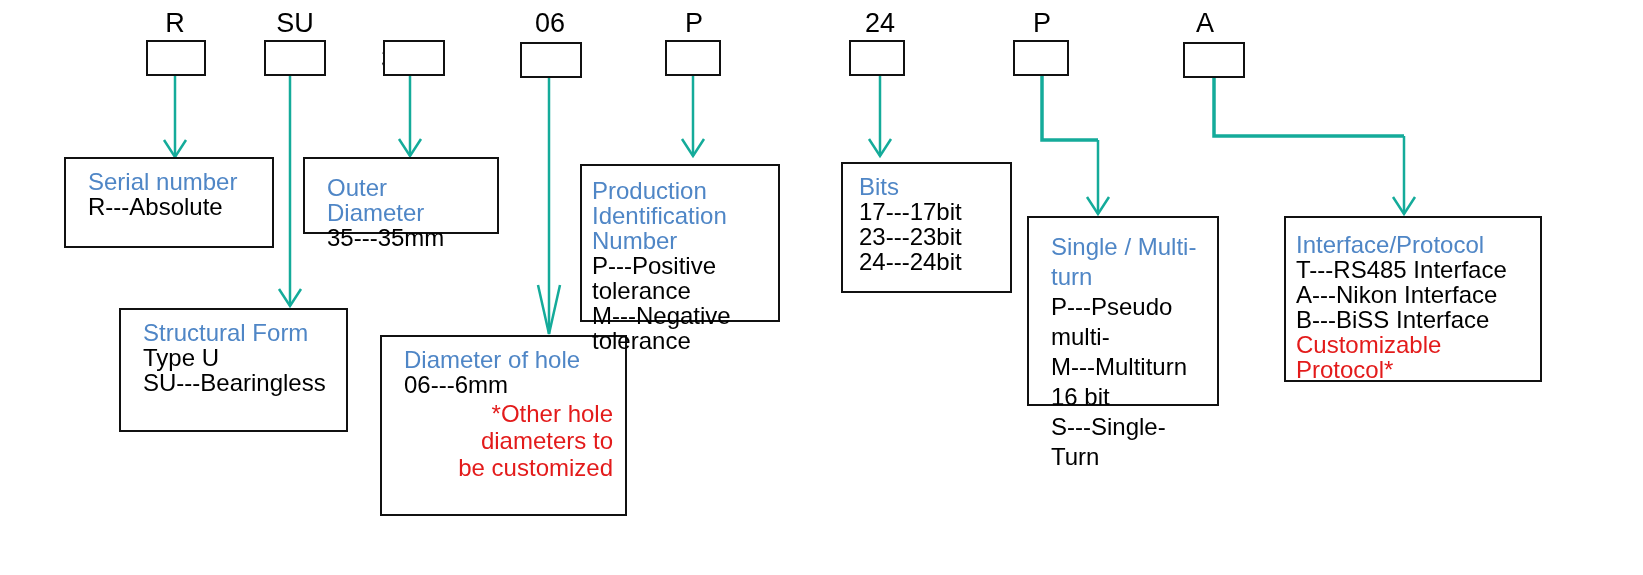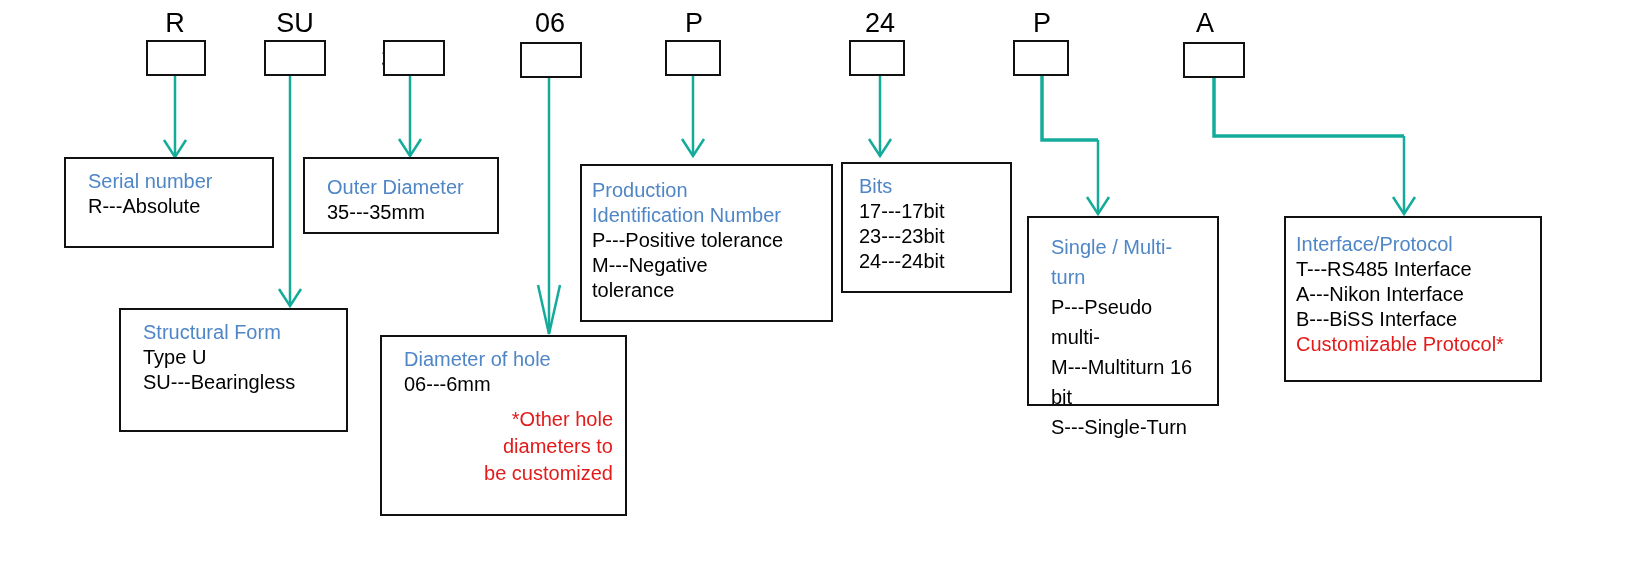--- a/index.html
+++ b/index.html
@@ -1,19 +1,19 @@
 <!DOCTYPE html>
 <html><head>
 <meta charset="utf-8">
 <style>
   html,body{margin:0;padding:0;background:#fff;}
   body{width:1643px;height:575px;position:relative;overflow:hidden;font-family:"Liberation Sans",sans-serif;}
   .code{position:absolute;font-size:27px;color:#000;text-align:center;width:80px;line-height:30px;}
   .cbox{position:absolute;width:58px;height:34px;border:2.5px solid #111;box-sizing:border-box;background:#fff;}
-  .dbox{position:absolute;border:2px solid #111;box-sizing:border-box;background:#fff;padding:10px 12px 6px 22px;font-size:20px;line-height:25px;color:#000;}
+  .dbox{position:absolute;border:2px solid #111;box-sizing:border-box;background:#fff;padding:10px 12px 6px 22px;font-size:24px;line-height:25px;color:#000;}
   .title{color:#4f86c6;}
   .red{color:#e31b1b;}
   svg#arrows{position:absolute;left:0;top:0;}
 </style>
 </head>
 <body>
 
 <div class="code" style="left:135px;top:8px;">R</div>
 <div class="code" style="left:255px;top:8px;">SU</div>
 <div class="code" style="left:356px;top:8px;margin-top:36px;">35</div>
@@ -83,28 +83,28 @@
 
 <div class="dbox" style="left:119px;top:308px;width:229px;height:124px;">
   <div class="title">Structural Form</div>
   <div>Type U</div>
   <div>SU---Bearingless</div>
 </div>
 
 <div class="dbox" style="left:380px;top:335px;width:247px;height:181px;">
   <div class="title">Diameter of hole</div>
   <div>06---6mm</div>
-  <div class="red" style="text-align:right;margin-top:9px;line-height:27px;">
+  <div class="red" style="text-align:right;margin-top:3px;line-height:27px;">
     <div>*Other hole</div>
     <div>diameters to</div>
     <div>be customized</div>
   </div>
 </div>
 
-<div class="dbox" style="left:580px;top:164px;width:253px;height:158px;padding-left:10px;padding-top:12px;">
+<div class="dbox" style="left:580px;top:164px;width:200px;height:158px;padding-left:10px;padding-top:12px;">
   <div class="title">Production</div>
   <div class="title">Identification Number</div>
   <div>P---Positive tolerance</div>
   <div>M---Negative</div>
   <div>tolerance</div>
 </div>
 
 <div class="dbox" style="left:841px;top:162px;width:171px;height:131px;padding-left:16px;">
   <div class="title">Bits</div>
   <div>17---17bit</div>

